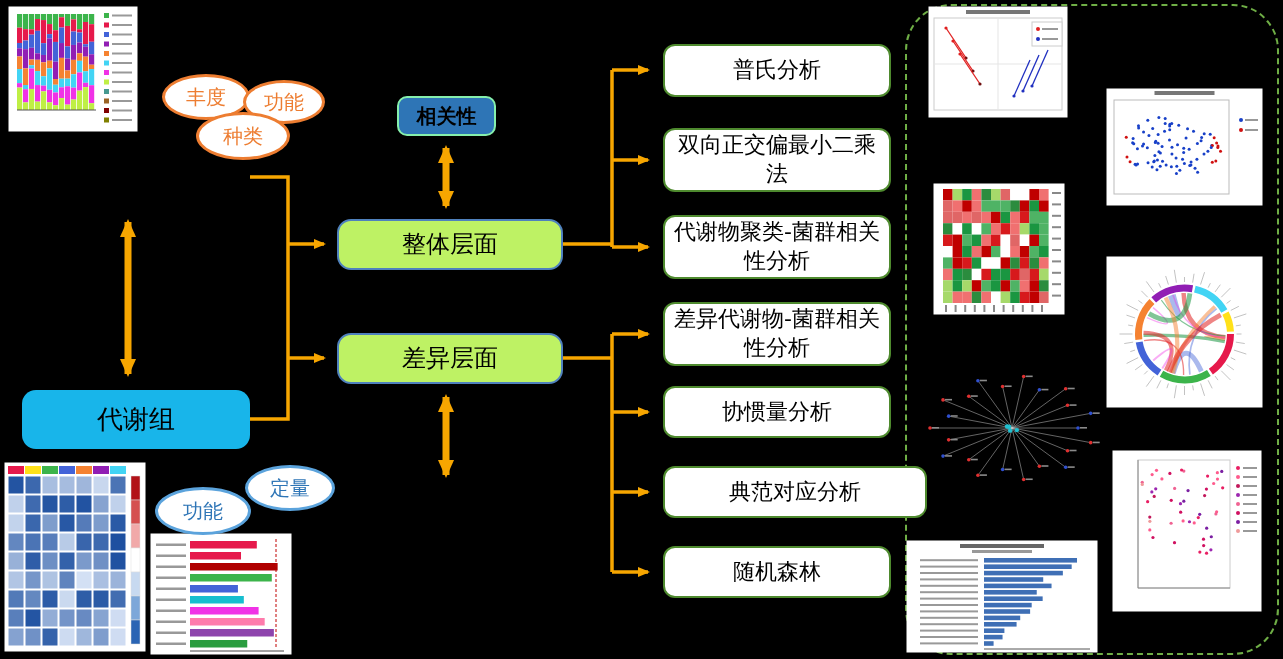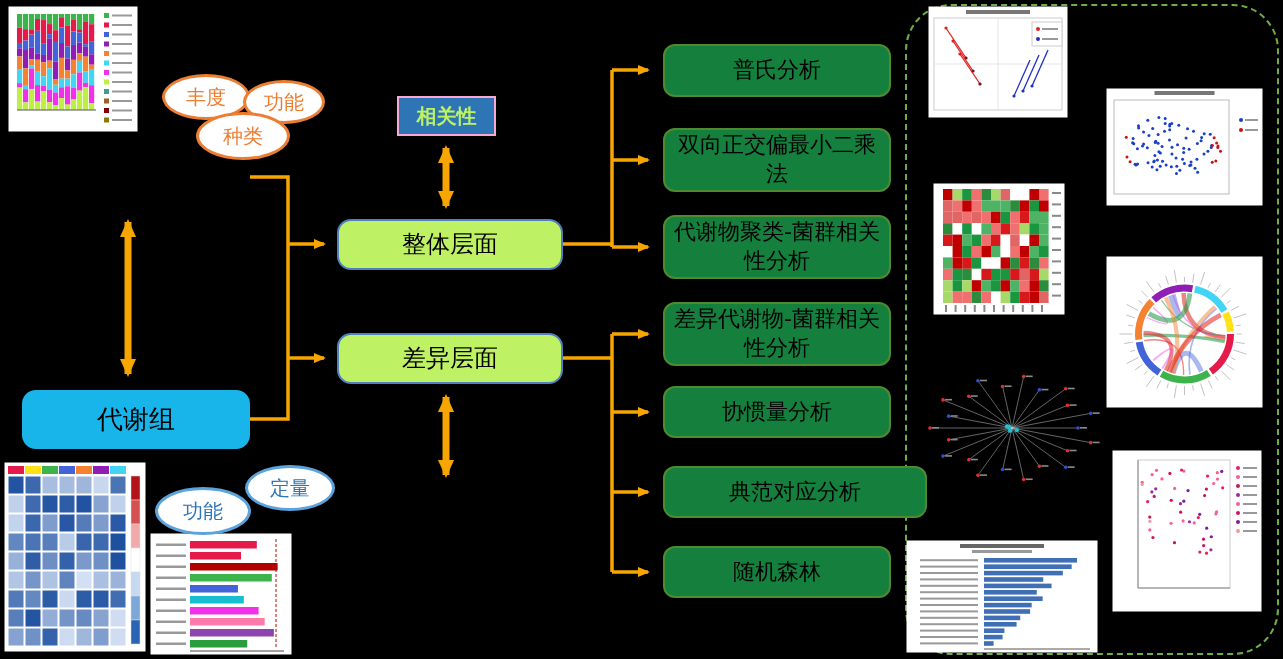--- a/index.html
+++ b/index.html
@@ -3,22 +3,22 @@
 <meta charset="utf-8">
 <style>
   *{margin:0;padding:0;box-sizing:border-box}
   html,body{background:#000}
   body{font-family:"DejaVu Sans","Liberation Sans",sans-serif}
   .canvas{position:relative;width:1283px;height:659px;background:#000;overflow:hidden}
   .abs{position:absolute}
   .box{display:flex;align-items:center;justify-content:center;text-align:center;z-index:2;line-height:1.3}
   .cyan{background:#18b5ea;color:#000;font-size:26px;border-radius:14px}
   .tan{background:#bef264;border:2px solid #4f81bd;color:#000;font-size:24px;border-radius:14px}
-  .bluebox{background:#2e75b6;border:2px solid #f9a8d4;color:#bef264;font-size:20px;font-weight:bold;border-radius:0}
-  .green{background:#15803d;border:2px solid #4e8a2e;color:#000;font-size:22px;border-radius:12px;padding:2px 8px}
+  .bluebox{background:#2e75b6;border:2px solid #86efac;color:#000000;font-size:20px;font-weight:bold;border-radius:10px}
+  .green{background:#ffffff;border:2px solid #4e8a2e;color:#000;font-size:22px;border-radius:12px;padding:2px 8px}
   .bubble{display:flex;align-items:center;justify-content:center;background:#fff;border-radius:50%;font-weight:normal;font-size:20px;z-index:3}
   .bub-o{border:3px solid #ed7d31;color:#ed7d31}
   .bub-b{border:3px solid #5ba3dc;color:#2e75b6}
   .dashed-region{border:2px dashed #6fae46;border-radius:46px;z-index:1}
   svg.thumb{z-index:2}
   #connectors{left:0;top:0;z-index:1}
 </style>
 </head>
 <body>
 

